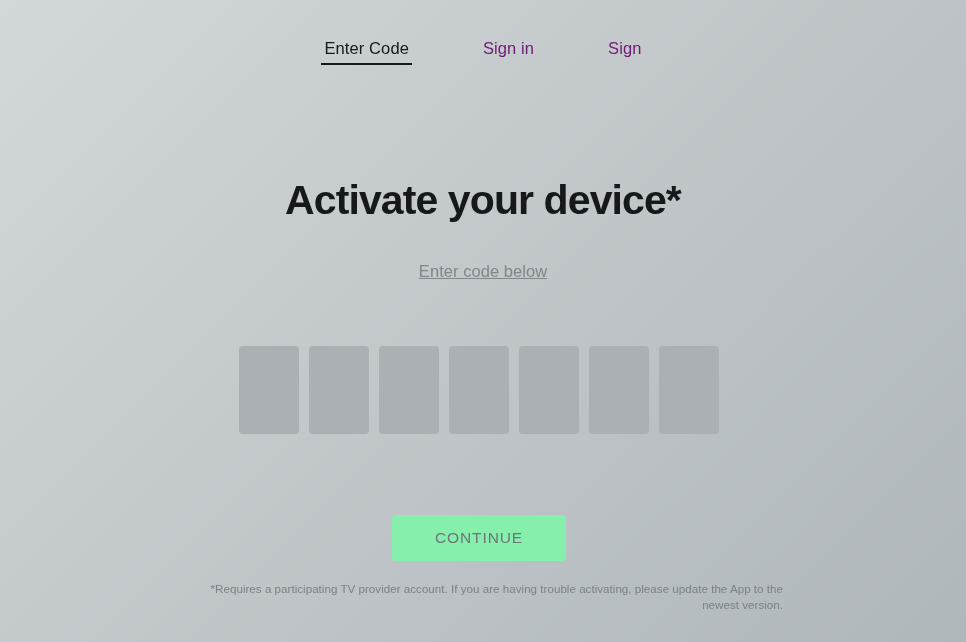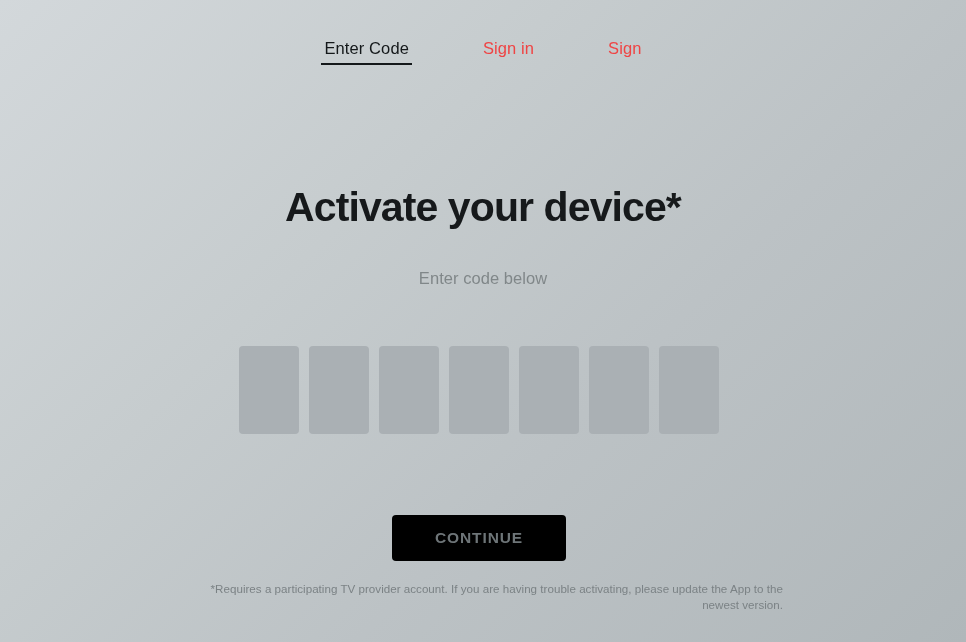--- a/index.html
+++ b/index.html
@@ -30,21 +30,21 @@
     width: 966px;
     height: 104px;
     display: flex;
     align-items: center;
     justify-content: center;
     gap: 74px;
   }
   .nav-item {
     font-size: 16.5px;
     letter-spacing: 0.1px;
-    color: #ef4444;
+    color: #701a75;
     position: relative;
     padding-bottom: 7px;
     cursor: pointer;
     white-space: nowrap;
   }
   .nav-item.active {
     color: #14181a;
   }
   .nav-item.active::after {
     content: "";
@@ -52,40 +52,41 @@
     left: -3px;
     right: -3px;
     bottom: 0;
     height: 2px;
     background: #14181a;
   }
 
   
   .hero {
     position: absolute;
-    top: 104px;
+    top: 97px;
     left: 0;
     width: 966px;
     text-align: center;
   }
   .headline {
     margin: 0;
     padding-top: 82px;
     font-size: 41px;
     font-weight: 700;
     letter-spacing: -0.9px;
     color: #16191b;
     line-height: 1.05;
   }
   .subhead {
     margin: 0;
     padding-top: 40px;
     font-size: 16.5px;
     color: #808789;
     letter-spacing: 0.05px;
+    text-decoration: underline;
   }
 
   
   .code-row {
     position: absolute;
     top: 346px;
     left: 239px;
     width: 480px;
     height: 88px;
     display: flex;
@@ -108,27 +109,27 @@
     cursor: text;
   }
 
   
   .continue-btn {
     position: absolute;
     top: 515px;
     left: 392px;
     width: 174px;
     height: 46px;
-    background: #000000;
+    background: #86efac;
     border: none;
     border-radius: 4px;
     color: #6e7578;
     font-family: "Liberation Sans", sans-serif;
     font-size: 15.5px;
-    font-weight: 700;
+    font-weight: 400;
     letter-spacing: 0.9px;
     cursor: default;
   }
 
   
   .footer-note {
     position: absolute;
     top: 581px;
     left: 183px;
     width: 600px;

